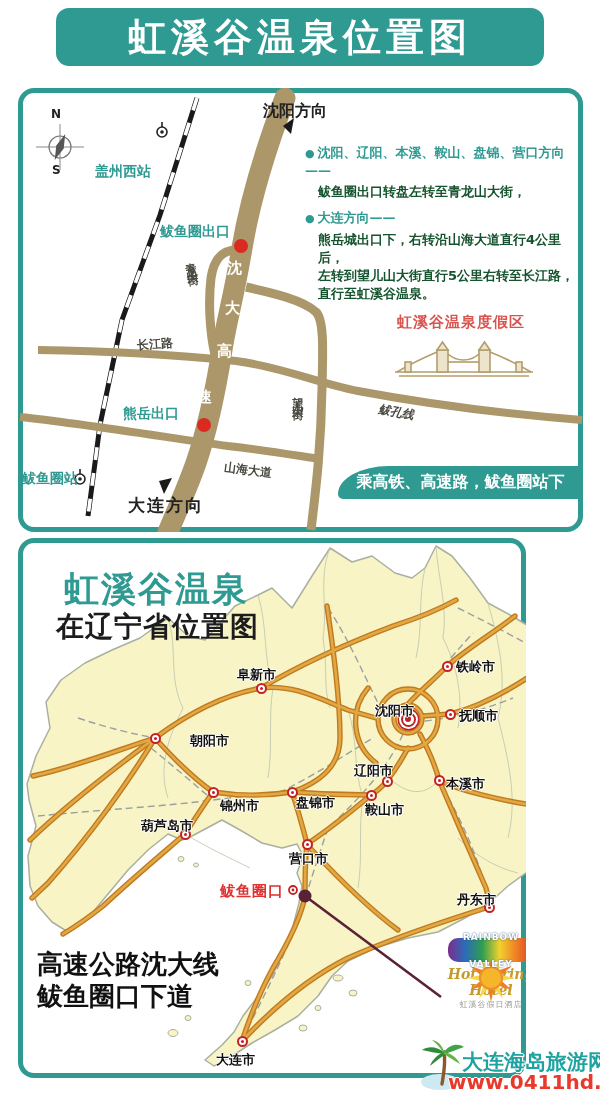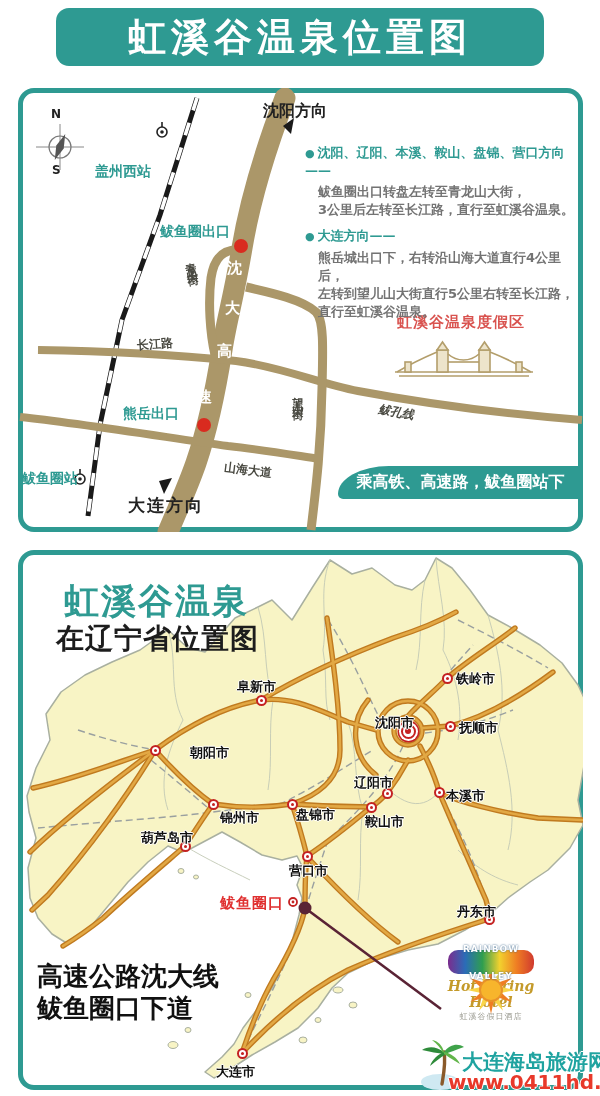--- a/index.html
+++ b/index.html
@@ -6,35 +6,35 @@
   .page{position:relative;width:600px;height:1096px;background:#fff;overflow:hidden;
         font-family:"DejaVu Sans","Liberation Sans",sans-serif;}
   
   .title-banner{position:absolute;left:56px;top:8px;width:488px;height:58px;
     background:#2E9A92;border-radius:13px;display:flex;align-items:center;justify-content:center;}
   .title-banner span{color:#fff;font-size:38px;font-weight:bold;letter-spacing:5px;}
   
   .panel{position:absolute;background:#fff;border-radius:16px;
     box-shadow:inset 0 0 0 5px #2E9A92;}
   .panel-top{left:18px;top:88px;width:565px;height:444px;}
-  .panel-bottom{left:18px;top:550px;width:565px;height:540px;overflow:hidden;}
+  .panel-bottom{left:18px;top:538px;width:508px;height:540px;overflow:hidden;}
   .panel svg{position:absolute;left:0;top:0;}
   
   .lbl{position:absolute;white-space:nowrap;line-height:1.15;}
   .teal-lbl{color:#2E9A92;font-size:14px;font-weight:bold;}
   .dark-lbl{color:#222;font-weight:bold;}
   .road-lbl{color:#4a4a42;font-size:12px;font-weight:bold;}
   .white-lbl{color:#fff;font-weight:bold;font-size:15px;}
   .vert{writing-mode:vertical-rl;letter-spacing:3px;}
   .red-lbl{color:#D9534F;font-weight:bold;font-size:15px;letter-spacing:1px;}
   
   .directions{position:absolute;left:287px;top:48px;width:278px;font-size:13px;}
   .dir-head{color:#2E9A92;font-weight:bold;margin:8px 0 4px 0;line-height:17px;}
   .dir-head::before{content:"●";margin-right:3px;font-size:11px;}
-  .dir-line{color:#737373;font-weight:bold;padding-left:13px;line-height:18px;}
+  .dir-line{color:#14532d;font-weight:bold;padding-left:13px;line-height:18px;}
   
   .ride-banner{position:absolute;left:320px;top:378px;width:245px;height:33px;background:#2E9A92;
     border-radius:60px 0 0 6px / 33px 0 0 6px;display:flex;align-items:center;justify-content:center;}
   .ride-banner span{color:#fff;font-size:16px;font-weight:bold;}
   
   .prov-title{position:absolute;left:46px;top:28px;color:#2E9A92;font-size:35px;font-weight:bold;letter-spacing:2px;}
   .prov-subtitle{position:absolute;left:38px;top:70px;color:#1c1c1c;font-size:28px;font-weight:bold;letter-spacing:1px;}
   .prov-note{position:absolute;left:19px;top:410px;color:#111;font-size:26px;font-weight:bold;line-height:32px;}
   .city-label{position:absolute;font-size:13px;font-weight:bold;color:#101010;white-space:nowrap;
     text-shadow:1px 0 0 #fff,-1px 0 0 #fff,0 1px 0 #fff,0 -1px 0 #fff;}
@@ -146,21 +146,20 @@
     <div id="expwy-layer">
         <div class="lbl white-lbl" style="left: 209px; top: 172px;">沈</div>
         <div class="lbl white-lbl" style="left: 207px; top: 212px;">大</div>
         <div class="lbl white-lbl" style="left: 199px; top: 255px;">高</div>
         <div class="lbl white-lbl" style="left: 179px; top: 301px;">速</div>
       </div>
 
     <div class="directions">
       <div class="dir-head">沈阳、辽阳、本溪、鞍山、盘锦、营口方向——</div>
       <div class="dir-line">鲅鱼圈出口转盘左转至青龙山大街，</div>
-      <div class="dir-line">3公里后左转至长江路，直行至虹溪谷温泉。</div>
       <div class="dir-head">大连方向——</div>
       <div class="dir-line">熊岳城出口下，右转沿山海大道直行4公里后，</div>
       <div class="dir-line">左转到望儿山大街直行5公里右转至长江路，</div>
       <div class="dir-line">直行至虹溪谷温泉。</div>
     </div>
 
     <div class="ride-banner">
       <span>乘高铁、高速路，鲅鱼圈站下</span>
     </div>
   </div>

